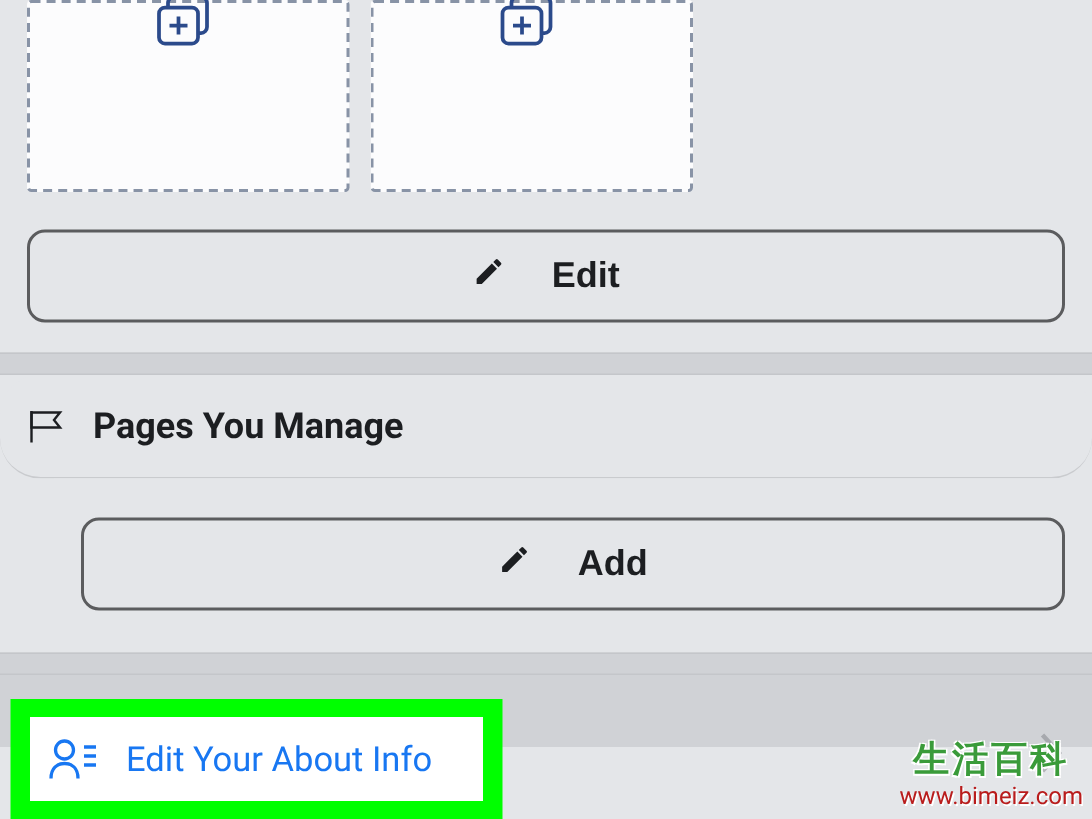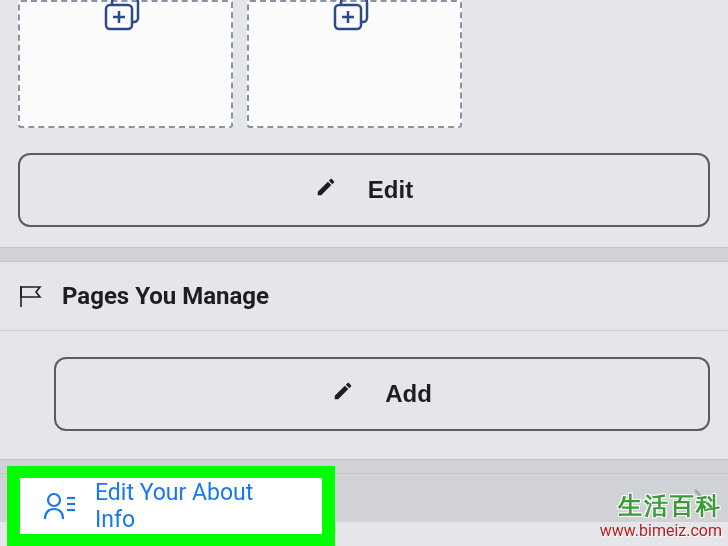--- a/index.html
+++ b/index.html
@@ -37,21 +37,21 @@
       position: absolute;
       top: -5px;
       left: 50%;
       transform: translateX(-50%);
       width: 44px;
       height: 36px;
     }
     .card-plus-icon svg { width: 100%; height: 100%; }
     .wide-button {
       width: 100%;
-      height: 74px;
+      height: 62px;
       background: #e4e6e9;
       border: 2px solid #5b5c5e;
       border-radius: 12px;
       display: flex;
       align-items: center;
       justify-content: center;
       gap: 31px;
       font-size: 24px;
       font-weight: 600;
       color: #1c1e21;
@@ -64,20 +64,21 @@
       border-top: 1px solid #c4c6ca;
       border-bottom: 1px solid #c4c6ca;
     }
     .section-header {
       background: #e4e6e9;
       padding: 20px 18px;
       display: flex;
       align-items: center;
       gap: 18px;
       border-bottom: 1px solid #c9cbce;
+      border-radius: 27px;
     }
     .section-header-title {
       font-size: 24px;
       font-weight: 700;
       color: #1c1e21;
     }
     .flag-icon { width: 26px; height: 24px; }
     .pages-body {
       background: #e4e6e9;
       padding: 26px 18px 28px 18px;
@@ -107,21 +108,21 @@
       justify-content: center;
       pointer-events: auto;
     }
     .edit-about-row {
       background: #ffffff;
       width: 302px;
       height: 56px;
       display: flex;
       align-items: center;
       gap: 18px;
-      padding: 0 23px;
+      padding: 0 12px;
       cursor: pointer;
     }
     .edit-about-label {
       color: #1877f2;
       font-size: 23px;
       font-weight: 400;
     }
     .person-icon { width: 34px; height: 34px; }
     .chevron-area {
       position: absolute;
@@ -129,21 +130,21 @@
       top: 20px;
       pointer-events: auto;
     }
     .chevron-area svg { width: 18px; height: 32px; opacity: 0.4; }
     .watermark {
       position: absolute;
       right: 6px;
       bottom: 6px;
       font-size: 16px;
       line-height: 1.2;
-      text-align: right;
+      text-align: center;
       pointer-events: none;
     }
     .watermark .cn {
       font-size: 24px;
       font-weight: 700;
       color: #3a9b3a;
       text-shadow: 1px 1px 0 #fff, -1px -1px 0 #fff, 1px -1px 0 #fff, -1px 1px 0 #fff;
       letter-spacing: 2px;
       display: block;
     }

